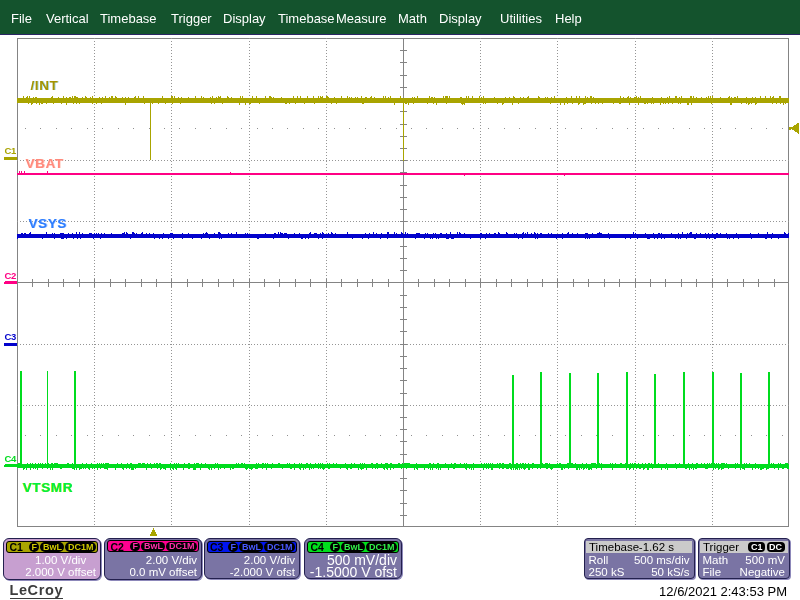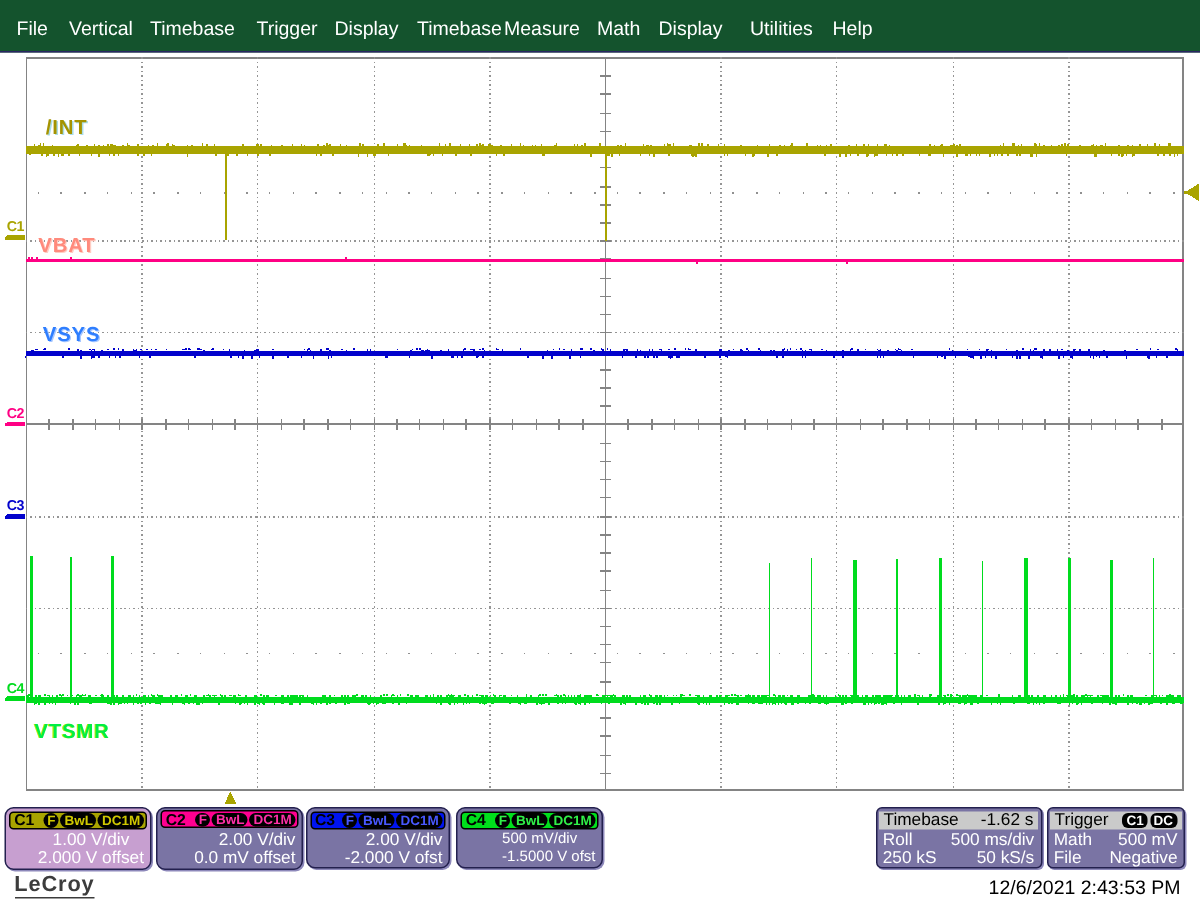--- a/index.html
+++ b/index.html
@@ -301,29 +301,29 @@
 <div style="position:absolute;right:4px;top:15px;text-align:right;color:#fff;font-size:11.5px;line-height:12.4px;white-space:nowrap">2.00 V/div<br>-2.000 V ofst</div>
 </div>
 <div style="position:absolute;left:304px;top:538px;width:98px;height:40.5px;
 background:#7a74a4;border:1.5px solid #23204e;border-radius:6px;box-sizing:border-box;
 box-shadow:1px 1px 0 #8d88ba">
 <div style="position:absolute;left:2px;top:1.5px;right:2px;height:12px;background:#00e01c;
 border:1px solid #000;border-radius:3px;box-sizing:border-box">
 <span style="position:absolute;left:2.5px;top:-0.5px;color:#000;font-weight:bold;font-size:10.5px">C4</span>
 <span style="position:absolute;right:1px;top:0.5px;white-space:nowrap"><span style="background:#000;color:#30f048;border-radius:5px;font-weight:bold;font-size:9px;padding:0.5px 2.5px;margin-left:1px;display:inline-block;line-height:8.8px;vertical-align:top">F</span><span style="background:#000;color:#30f048;border-radius:5px;font-weight:bold;font-size:9px;padding:0.5px 2.5px;margin-left:1px;display:inline-block;line-height:8.8px;vertical-align:top">BwL</span><span style="background:#000;color:#30f048;border-radius:5px;font-weight:bold;font-size:9px;padding:0.5px 2.5px;margin-left:1px;display:inline-block;line-height:8.8px;vertical-align:top">DC1M</span></span>
     </div>
-<div style="position:absolute;right:4px;top:15px;color:#fff;font-size:10px;line-height:12.4px;white-space:nowrap">500 mV/div<br>-1.5000 V ofst</div>
+<div style="position:absolute;right:4px;top:15px;text-align:right;color:#fff;font-size:14px;line-height:12.4px;white-space:nowrap">500 mV/div<br>-1.5000 V ofst</div>
 </div>
 <div style="position:absolute;left:583.5px;top:538px;width:111px;height:40.5px;
 background:#7a74a4;border:1.5px solid #23204e;border-radius:4px;box-sizing:border-box;
 box-shadow:1px 1px 0 #8d88ba">
 <div style="position:absolute;left:1.5px;top:1.5px;right:1.5px;height:12.5px;background:#cacaca;
 box-sizing:border-box;padding:0 2.5px;line-height:12px">
 <span style="position:absolute;left:3px;color:#000;font-size:11.5px">Timebase</span>
-<span style="position:absolute;right:3px;color:#000;font-size:11.5px">-1.62&nbsp;s</span>
+<span style="position:absolute;right:18px;color:#000;font-size:11.5px">-1.62&nbsp;s</span>
     </div>
 <div style="position:absolute;left:4px;right:4px;top:15.0px;color:#fff;font-size:11.5px;line-height:12px">
       <span style="position:absolute;left:0">Roll</span>
       <span style="position:absolute;right:0">500&nbsp;ms/div</span>
     </div>
     <div style="position:absolute;left:4px;right:4px;top:27.3px;color:#fff;font-size:11.5px;line-height:12px">
       <span style="position:absolute;left:0">250&nbsp;kS</span>
       <span style="position:absolute;right:0">50&nbsp;kS/s</span>
     </div>
   </div>

